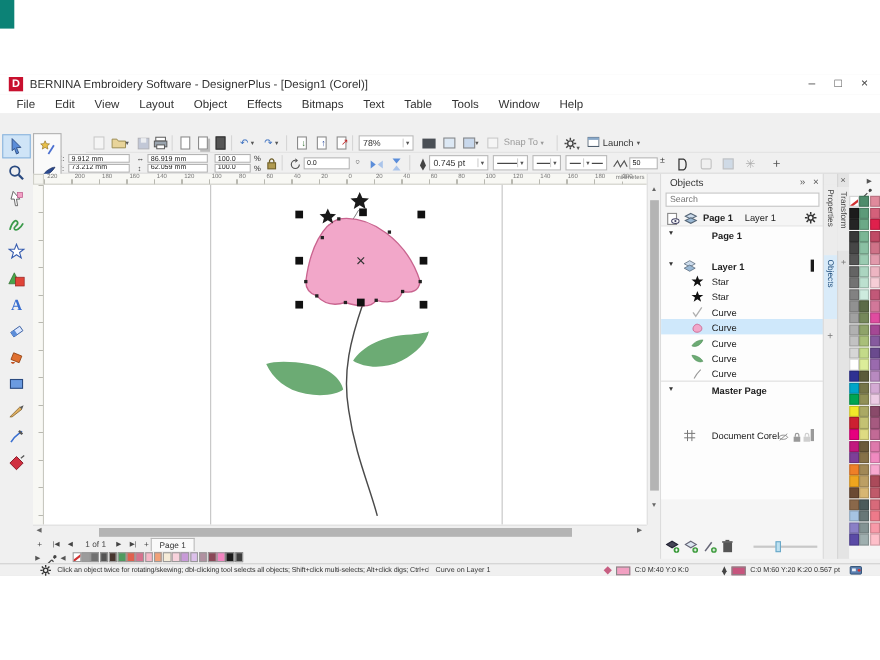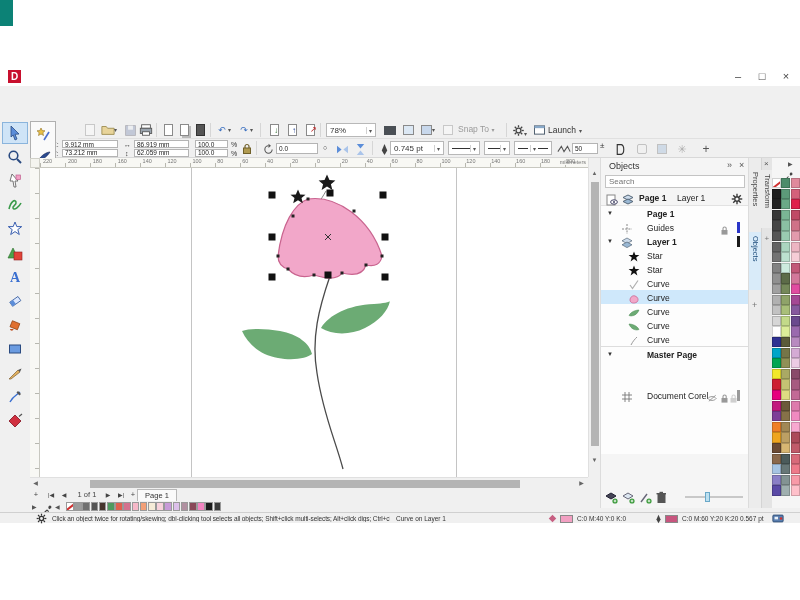--- a/index.html
+++ b/index.html
@@ -118,24 +118,39 @@
 </style>
 </head>
 <body>
 
 <div id="screen">
   <div id="artifact" class="abs"></div>
   <div id="app" class="abs"></div>
 
   <div id="titlebar" class="abs"></div>
   <div id="applogo" class="abs">D</div>
+  <div id="apptitle" class="abs">BERNINA Embroidery Software - DesignerPlus - [Design1 (Corel)]</div>
   <div class="wcbtn abs" style="left:726px;">–</div>
   <div class="wcbtn abs" style="left:750px;">□</div>
   <div class="wcbtn abs" style="left:774px;">×</div>
 
+  <div id="menubar" class="abs">
+      <span class="menu-item">File</span>
+      <span class="menu-item">Edit</span>
+      <span class="menu-item">View</span>
+      <span class="menu-item">Layout</span>
+      <span class="menu-item">Object</span>
+      <span class="menu-item">Effects</span>
+      <span class="menu-item">Bitmaps</span>
+      <span class="menu-item">Text</span>
+      <span class="menu-item">Table</span>
+      <span class="menu-item">Tools</span>
+      <span class="menu-item">Window</span>
+      <span class="menu-item">Help</span>
+    </div>
 
   <div id="modebar" class="abs">
     <div class="modebtn sel" style="left:6px;">
       <span>
         <svg width="15" height="15" viewBox="0 0 16 16">
             <rect x="2" y="3" width="12" height="10" fill="#fff" stroke="#999"></rect>
             <line x1="4" y1="11" x2="11" y2="4" stroke="#3a6fd0" stroke-width="1.4"></line>
             <path d="M10.5 3.5 l2 2 -1 1 -2 -2 z" fill="#e0a040"></path>
           </svg>
       </span>
@@ -685,34 +700,20 @@
               <line x1="3" y1="13" x2="5.2" y2="10.8"></line>
               <line x1="10.8" y1="5.2" x2="13" y2="3"></line>
             </g>
           </svg>
       </span>
     </div>
     <div id="objtree">
         <div class="trow" style="top: 0px;">
           <span class="tw">▼</span>
           <span class="tlabel b">Page 1</span>
-        </div>
-        <div class="trow" style="top: 14px;">
-          <span class="ticon" style="left:20px;"><svg width="12" height="12" viewBox="0 0 12 12">
-              <g stroke="#888" stroke-dasharray="2 1.2" fill="none">
-                <line x1="6" y1="1" x2="6" y2="11"></line>
-                <line x1="1" y1="6" x2="11" y2="6"></line>
-              </g>
-            </svg></span>
-          <span class="tlabel">Guides</span>
-          <span class="tind" style="left:118px;"><svg width="11" height="11" viewBox="0 0 11 11">
-              <rect x="2.5" y="5" width="6" height="4.6" fill="#999"></rect>
-              <path d="M4 5 V3.6 a1.6 1.6 0 0 1 3.2 0 V5" fill="none" stroke="#999" stroke-width="1.1"></path>
-            </svg></span>
-          <span class="bar" style="background:#2a35c8;"></span>
         </div>
         <div class="trow" style="top: 28px;">
           <span class="tw">▼</span>
           <span class="ticon" style="left:20px;"><svg width="12" height="12" viewBox="0 0 12 12">
               <path d="M6 1 L11 3.8 L6 6.6 L1 3.8 Z" fill="#cddcec" stroke="#567" stroke-width="0.7"></path>
               <path d="M6 5 L11 7.8 L6 10.6 L1 7.8 Z" fill="#9ab8d4" stroke="#567" stroke-width="0.7"></path>
             </svg></span>
           <span class="tlabel b">Layer 1</span>
           <span class="bar" style="background:#1a1a1a;"></span>
         </div>

